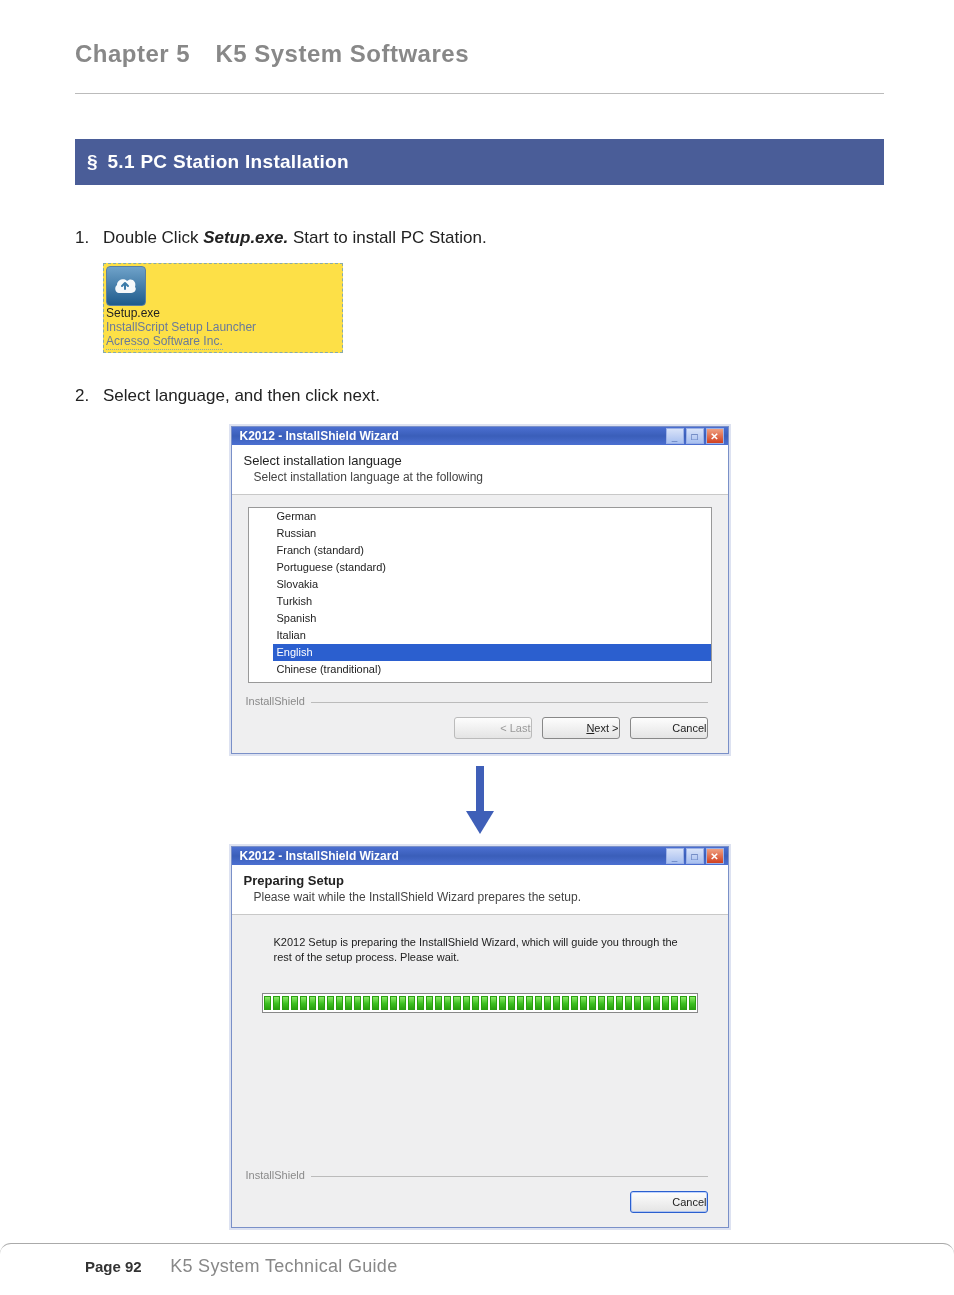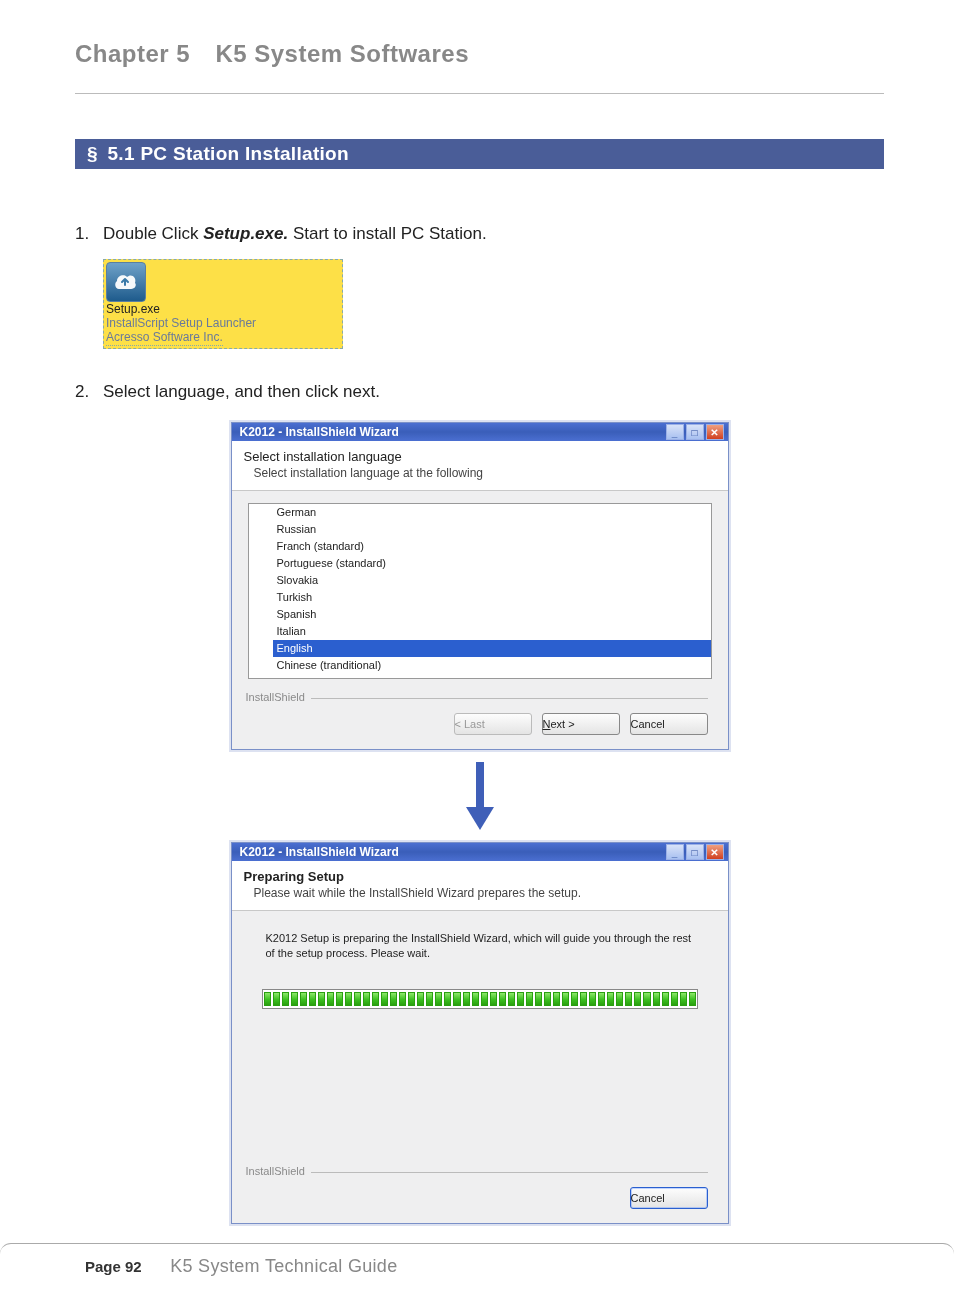--- a/index.html
+++ b/index.html
@@ -26,22 +26,22 @@
   .hr-top {
     border: none;
     border-top: 1px solid #bbb;
     margin-bottom: 45px;
   }
   .section-banner {
     background: #4a5d98;
     color: #fff;
     font-size: 19px;
     font-weight: bold;
-    padding: 4px 12px;
-    margin-bottom: 52px;
+    padding: 12px 12px;
+    margin-bottom: 40px;
     letter-spacing: 0.3px;
   }
   .section-banner .sect-sym { margin-right: 4px; }
   ol.steps {
     list-style: none;
     counter-reset: step;
     margin-left: 0;
     padding-left: 28px;
     color: #222;
     font-size: 17px;
@@ -145,33 +145,33 @@
     display: flex; align-items: center; font-size: 11px; color:#8a8a8a;
     margin-bottom: 10px;
   }
   .brand-line .rule { flex:1; border-top:1px solid #bbb; margin-left:6px; position:relative; top:1px; }
   .btn-row { display:flex; justify-content:flex-end; gap:10px; }
   .btn {
     min-width: 78px; height:22px;
     background: linear-gradient(180deg,#fdfdfd,#e4e4e4);
     border: 1px solid #888; border-radius:3px;
     font-size:11px; font-family: Tahoma, sans-serif;
-    display:inline-flex; align-items:center; justify-content:flex-start;
+    display:inline-flex; align-items:center; justify-content:flex-end;
     color:#222;
   }
   .btn.disabled { color:#999; border-color:#bbb; }
   .btn.primary { border: 1px solid #2a5fcf; box-shadow: inset 0 0 0 1px rgba(100,150,255,0.4); }
   .btn .ul { text-decoration: underline; text-decoration-color: currentColor; }
 
   .arrow-down {
     width: 36px; height: 70px; margin: 8px auto 10px auto; display:block;
   }
 
   .dlg2 .dlg-body { padding: 10px 30px 8px 30px; min-height: 250px; }
-  .dlg2 .msg { font-size: 11px; color:#222; margin: 10px 4px 28px 4px; line-height:1.35; }
+  .dlg2 .msg { font-size: 11px; color:#222; margin: 10px 4px 28px 12px; line-height:1.35; }
   .progress {
     height: 20px; width: 100%;
     border: 1px solid #888;
     background: #fff;
     display:flex; overflow:hidden;
   }
   .progress .seg {
     flex:1; margin:2px 1px;
     background: linear-gradient(180deg,#8de86a 0%, #3cc020 55%, #2aa010 100%);
     border:1px solid #2aa010;

